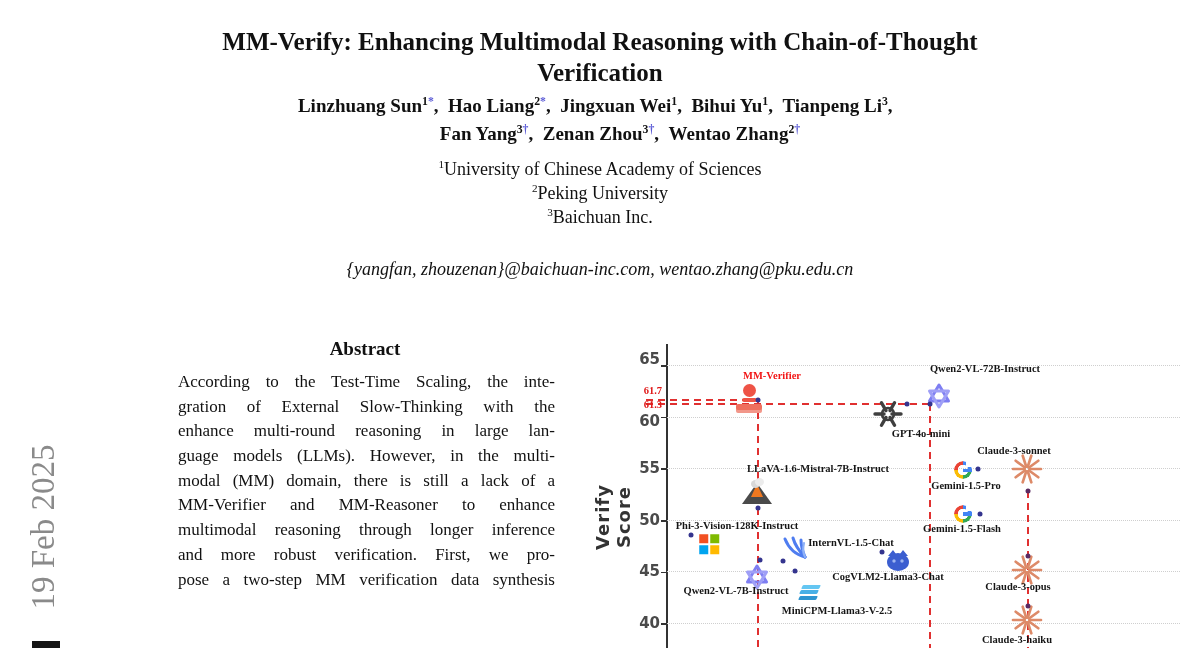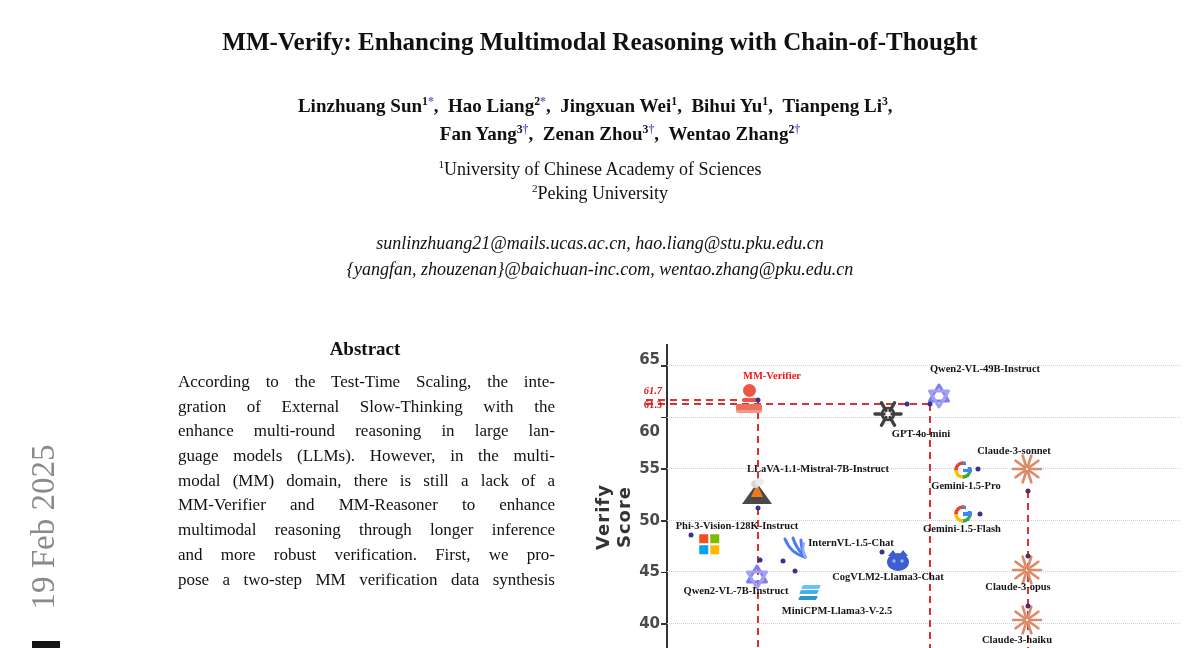--- a/index.html
+++ b/index.html
@@ -75,25 +75,26 @@
 </style>
 </head>
 <body>
 
 <div id="page">
 
   <div id="watermark">19 Feb 2025</div>
   <div id="arxiv-frag"></div>
 
   <div class="hline" id="title1">MM-Verify: Enhancing Multimodal Reasoning with Chain-of-Thought</div>
+  <div class="hline" id="title2">Verification</div>
   <div class="hline authors" id="authors1"><span>Linzhuang Sun<sup>1</sup><sup class="mark">*</sup></span>, <span>Hao Liang<sup>2</sup><sup class="mark">*</sup></span>, <span>Jingxuan Wei<sup>1</sup></span>, <span>Bihui Yu<sup>1</sup></span>, <span>Tianpeng Li<sup>3</sup></span>, </div>
   <div class="hline authors" id="authors2"><span>Fan Yang<sup>3</sup><sup class="mark">†</sup></span>, <span>Zenan Zhou<sup>3</sup><sup class="mark">†</sup></span>, <span>Wentao Zhang<sup>2</sup><sup class="mark">†</sup></span></div>
   <div class="hline affil" id="affil1"><sup>1</sup>University of Chinese Academy of Sciences</div>
   <div class="hline affil" id="affil2"><sup>2</sup>Peking University</div>
-  <div class="hline email" id="email1">sunlinzhuang21@mails.ucas.ac.cn, hao.liang@stu.pku.edu.cn</div>
+  <div class="hline affil" id="affil3"><sup>3</sup>Baichuan Inc.</div>
   <div class="hline email" id="email2">{yangfan, zhouzenan}@baichuan-inc.com, wentao.zhang@pku.edu.cn</div>
 
   <div id="abs-head">Abstract</div>
   <div id="abs-body">
       <div class="abs-line">According to the Test-Time Scaling, the inte-</div>
       <div class="abs-line">gration of External Slow-Thinking with the</div>
       <div class="abs-line">enhance multi-round reasoning in large lan-</div>
       <div class="abs-line">guage models (LLMs). However, in the multi-</div>
       <div class="abs-line">modal (MM) domain, there is still a lack of a</div>
       <div class="abs-line">MM-Verifier and MM-Reasoner to enhance</div>
@@ -103,35 +104,35 @@
     </div>
 
   <div id="figure">
     <div id="spine"></div>
     <div id="ylab">Verify Score</div>
   <div class="grid" style="top: 27px;"></div>
       <div class="tickmark" style="top: 27.2px;"></div>
       <div class="ticklab" style="top: 12px;">65</div>
       <div class="grid" style="top: 78.6px;"></div>
       <div class="tickmark" style="top: 78.8px;"></div>
-      <div class="ticklab" style="top: 84px;">60</div>
+      <div class="ticklab" style="top: 74px;">60</div>
       <div class="grid" style="top: 130.2px;"></div>
       <div class="tickmark" style="top: 130.4px;"></div>
       <div class="ticklab" style="top: 121.2px;">55</div>
       <div class="grid" style="top: 181.8px;"></div>
       <div class="tickmark" style="top: 182px;"></div>
       <div class="ticklab" style="top: 172.8px;">50</div>
       <div class="grid" style="top: 233.4px;"></div>
       <div class="tickmark" style="top: 233.6px;"></div>
       <div class="ticklab" style="top: 224.4px;">45</div>
       <div class="grid" style="top: 285px;"></div>
       <div class="tickmark" style="top: 285.2px;"></div>
       <div class="ticklab" style="top: 276px;">40</div>
       <div class="refline" style="left: 46px; top: 61.056px; width: 112px;"></div>
-      <div class="reflab" style="top: 47.056px; font-style: italic;">61.7</div>
+      <div class="reflab" style="top: 47.056px;">61.7</div>
       <div class="refline" style="left: 46px; top: 65.184px; width: 284px;"></div>
       <div class="reflab" style="top: 61.184px;">61.3</div>
       <div class="vline" style="left: 157px; top: 62.056px; height: 247.944px;"></div>
       <div class="vline" style="left: 329px; top: 66.184px; height: 243.816px;"></div>
       <div class="vline" style="left: 427px; top: 152.872px; height: 157.128px;"></div>
       <span class="micon" style="left: 149px; top: 60.056px;"><span class="ic-mmv" style="display:inline-block"><span class="head" style="display:block"></span><span class="neck" style="display:block"></span><span class="base" style="display:block"></span></span></span>
       <div class="pt" style="left: 158px; top: 62.056px; background: rgb(52, 52, 142);"></div>
       <div class="mlabel" style="left: 140px; top: 31.556px; color: rgb(242, 22, 22); margin-left: 32px;">MM-Verifier</div>
       <span class="micon" style="left: 288px; top: 76.184px;"><svg width="32" height="32">
           <line x1="20" y1="16" x2="29" y2="16" stroke="#3f3f3f" stroke-width="3.4" stroke-linecap="round"></line>
@@ -142,41 +143,41 @@
           <line x1="18" y1="12.535898384862247" x2="22.5" y2="4.7416697508022985" stroke="#3f3f3f" stroke-width="3.4" stroke-linecap="round"></line>
           <circle cx="16" cy="16" r="6" fill="none" stroke="#3f3f3f" stroke-width="2.6"></circle>
         </svg></span>
       <div class="pt" style="left: 307px; top: 66.184px; background: rgb(52, 52, 142);"></div>
       <div class="mlabel" style="left: 289px; top: 89.684px; margin-left: 32px;">GPT-4o-mini</div>
       <span class="micon" style="left: 339px; top: 58.184px;"><svg width="28" height="28" viewBox="0 0 28 28">
           <path d="M14 3 L23.5 19 L4.5 19 Z" fill="none" stroke="#7e7ef2" stroke-width="3" stroke-linejoin="round"></path>
           <path d="M14 25 L4.5 9 L23.5 9 Z" fill="none" stroke="#9f9ff6" stroke-width="3" stroke-linejoin="round"></path>
         </svg></span>
       <div class="pt" style="left: 330px; top: 66.184px; background: rgb(52, 52, 142);"></div>
-      <div class="mlabel" style="left: 385px; top: 24.684px;">Qwen2-VL-49B-Instruct</div>
+      <div class="mlabel" style="left: 385px; top: 24.684px;">Qwen2-VL-72B-Instruct</div>
       <span class="micon" style="left: 363px; top: 132.2px;"><span class="ic-g" style="display:inline-block"><span class="ring"></span><span class="notch"></span><span class="bar"></span></span></span>
       <div class="pt" style="left: 378px; top: 131.2px; background: rgb(52, 52, 142);"></div>
       <div class="mlabel" style="left: 366px; top: 141.7px;">Gemini-1.5-Pro</div>
       <span class="micon" style="left: 427px; top: 130.872px;"><svg width="32" height="32">
           <line x1="18.5" y1="16" x2="30" y2="16" stroke="#dd8a68" stroke-width="2.7" stroke-linecap="round"></line>
           <line x1="18.022542485937368" y1="17.46946313073118" x2="27.326237921249266" y2="24.228993532094623" stroke="#dd8a68" stroke-width="2.7" stroke-linecap="round"></line>
           <line x1="16.772542485937368" y1="18.377641290737884" x2="20.326237921249266" y2="29.31479122813215" stroke="#dd8a68" stroke-width="2.7" stroke-linecap="round"></line>
           <line x1="15.227457514062632" y1="18.377641290737884" x2="11.673762078750737" y2="29.31479122813215" stroke="#dd8a68" stroke-width="2.7" stroke-linecap="round"></line>
           <line x1="13.977457514062632" y1="17.46946313073118" x2="4.6737620787507375" y2="24.228993532094627" stroke="#dd8a68" stroke-width="2.7" stroke-linecap="round"></line>
           <line x1="13.5" y1="16" x2="2" y2="16" stroke="#dd8a68" stroke-width="2.7" stroke-linecap="round"></line>
           <line x1="13.977457514062632" y1="14.530536869268818" x2="4.673762078750734" y2="7.771006467905378" stroke="#dd8a68" stroke-width="2.7" stroke-linecap="round"></line>
           <line x1="15.227457514062632" y1="13.622358709262116" x2="11.673762078750734" y2="2.685208771867851" stroke="#dd8a68" stroke-width="2.7" stroke-linecap="round"></line>
           <line x1="16.772542485937368" y1="13.622358709262116" x2="20.32623792124926" y2="2.685208771867849" stroke="#dd8a68" stroke-width="2.7" stroke-linecap="round"></line>
           <line x1="18.022542485937368" y1="14.530536869268817" x2="27.326237921249263" y2="7.771006467905373" stroke="#dd8a68" stroke-width="2.7" stroke-linecap="round"></line>
         </svg></span>
       <div class="pt" style="left: 428px; top: 152.872px; background: rgb(90, 42, 98);"></div>
       <div class="mlabel" style="left: 414px; top: 107.372px;">Claude-3-sonnet</div>
       <span class="micon" style="left: 157px; top: 153.416px;"><span class="ic-volcano" style="display:inline-block"><span class="cone"></span><span class="lava"></span><span class="puff"></span></span></span>
       <div class="pt" style="left: 158px; top: 170.416px; background: rgb(52, 52, 142);"></div>
-      <div class="mlabel" style="left: 218px; top: 124.916px;">LLaVA-1.1-Mistral-7B-Instruct</div>
+      <div class="mlabel" style="left: 218px; top: 124.916px;">LLaVA-1.6-Mistral-7B-Instruct</div>
       <span class="micon" style="left: 363px; top: 175.576px;"><span class="ic-g" style="display:inline-block"><span class="ring"></span><span class="notch"></span><span class="bar"></span></span></span>
       <div class="pt" style="left: 380px; top: 175.576px; background: rgb(52, 52, 142);"></div>
       <div class="mlabel" style="left: 362px; top: 185.076px;">Gemini-1.5-Flash</div>
       <span class="micon" style="left: 109px; top: 206.248px;">
         <span class="ic-ms">
           <i style="background:#f25022"></i>
           <i style="background:#7fba00"></i>
           <i style="background:#00a4ef"></i>
           <i style="background:#ffb900"></i>
         </span>

